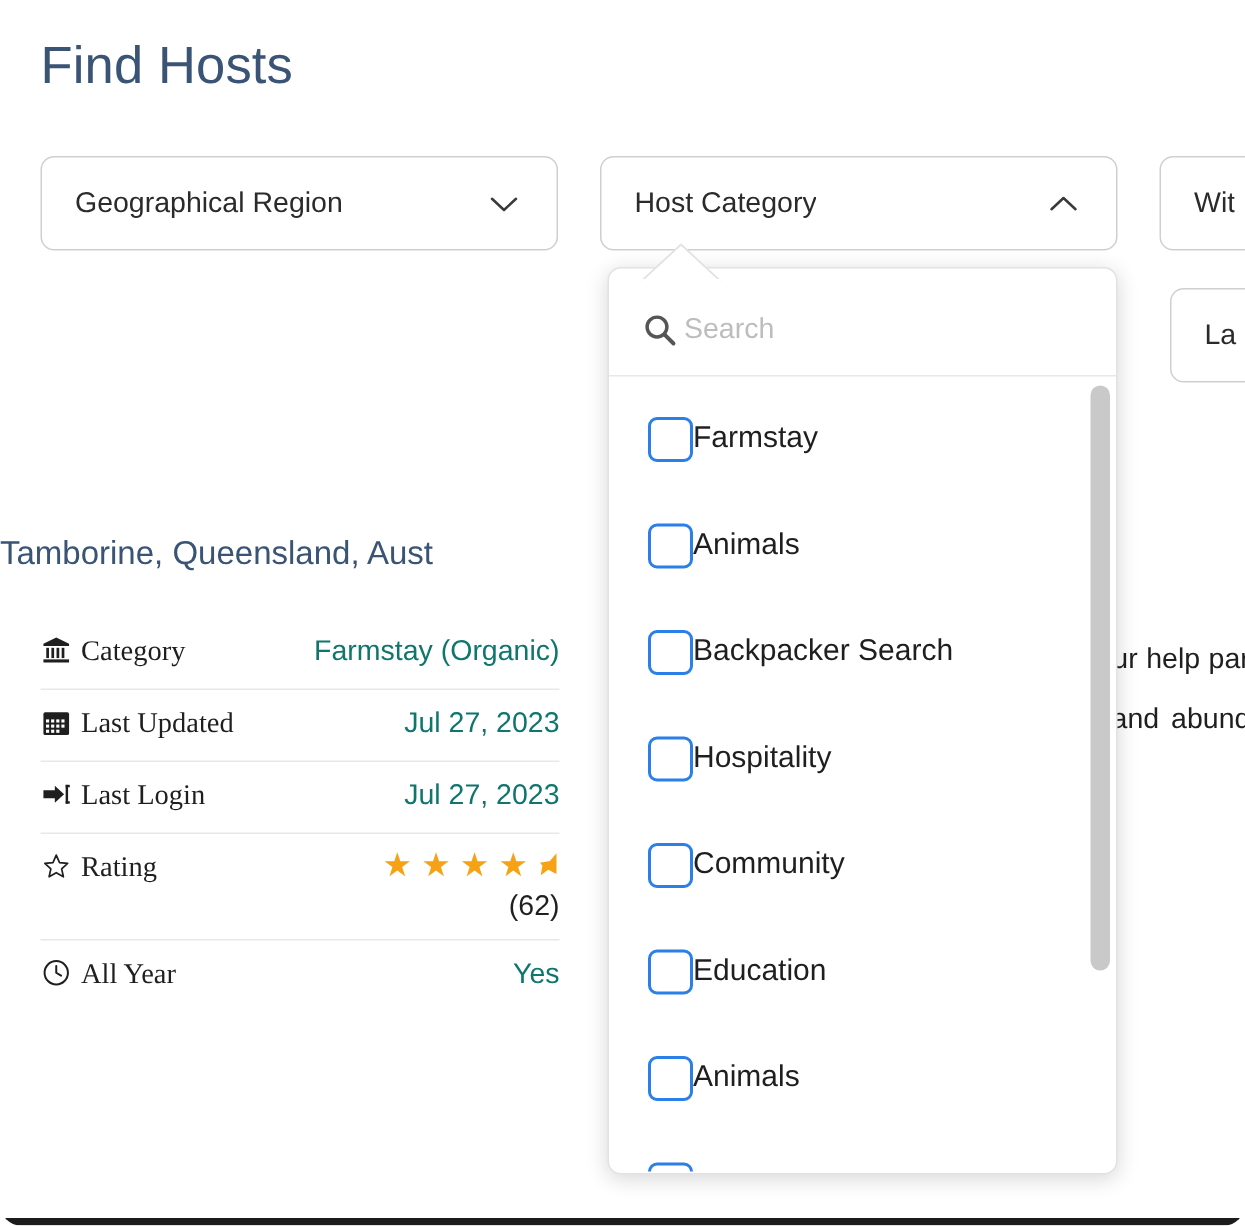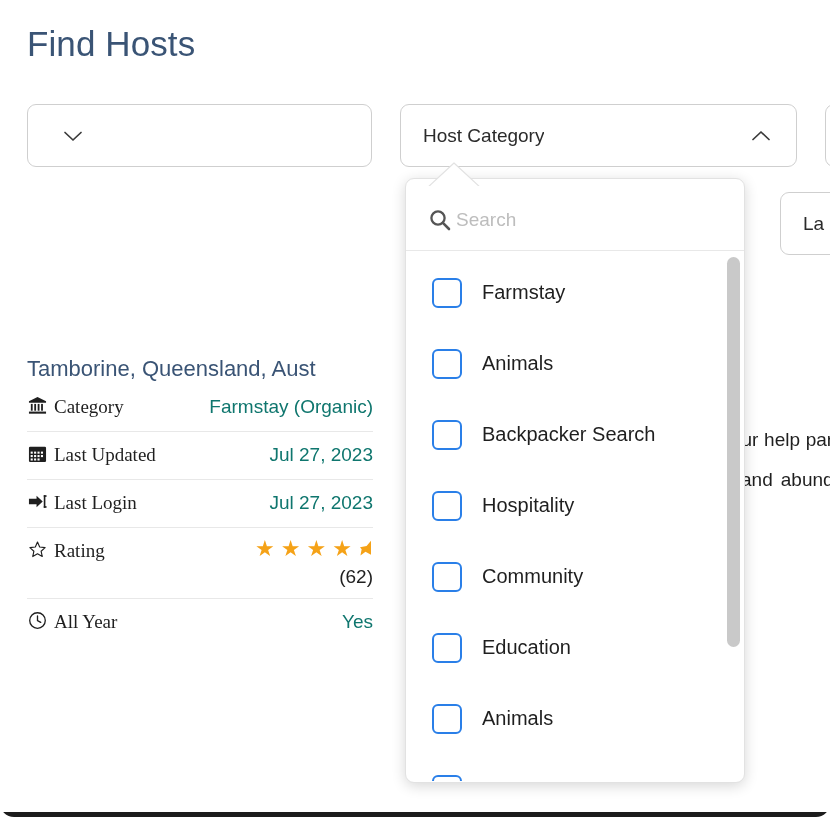--- a/index.html
+++ b/index.html
@@ -46,21 +46,21 @@
     display: flex;
     align-items: center;
     justify-content: space-between;
     padding: 0 22px 0 22px;
     font-size: 19px;
     color: #2b2b2b;
     cursor: pointer;
     flex: none;
   }
   .select-box.region { width: 345px; }
-  .select-box.category { width: 397px; position: relative; z-index: 40; gap: 33px; }
+  .select-box.category { width: 345px; position: relative; z-index: 40; gap: 33px; }
   .select-box.with  { width: 200px; }
   .select-label { white-space: nowrap; overflow: hidden; }
   .chev { width: 26px; height: 26px; flex: none; margin-left: 10px; }
   .chev svg { display:block; }
 
   
   .secondary-btn {
     position: absolute;
     left: 780px; top: 192px;
     width: 200px; height: 63px;
@@ -77,22 +77,21 @@
   
   .host-card {
     position: absolute;
     left: 0px; top: 356px;
     width: 400px;
   }
   .host-title {
     font-size: 22px;
     color: #3a5475;
     white-space: nowrap;
-    padding-left: 27px;
-    margin-bottom: 2px;
+    margin-bottom: 30px;
   }
   .info-table { width: 100%; padding: 0 27px; }
   .info-row {
     display: flex;
     justify-content: space-between;
     align-items: flex-start;
     border-bottom: 1px solid #e8e8e8;
     padding: 10px 0 10px 0;
     min-height: 48px;
   }
@@ -192,21 +191,20 @@
 
   .options {
     position: relative;
     height: 530px;
     overflow: hidden;
     padding-top: 6px;
   }
   .option {
     display: flex;
     align-items: center;
-    gap: 20px;
     height: 71px;
     padding: 0 14px 0 26px;
     cursor: pointer;
   }
   .cbox {
     width: 30px; height: 30px;
     border: 2px solid #2a7fe8;
     border-radius: 6px;
     background: #fff;
     flex: none;
@@ -243,20 +241,21 @@
 </head>
 <body>
 
 <div id="root">
 
   <div class="page-title">Find Hosts</div>
 
   <div class="filter-bar">
 
     <div class="select-box region">
+      <span class="select-label">Geographical Region</span>
       <span class="chev">
         <svg width="26" height="26" viewBox="0 0 26 26" fill="none">
           <path d="M5 9.5 L13 17 L21 9.5" stroke="#3a3a3a" stroke-width="1.7" fill="none" stroke-linecap="round" stroke-linejoin="round"></path>
         </svg>
       </span>
     </div>
 
     <div class="select-box category">
       <span class="select-label">Host Category</span>
       <span class="chev">

